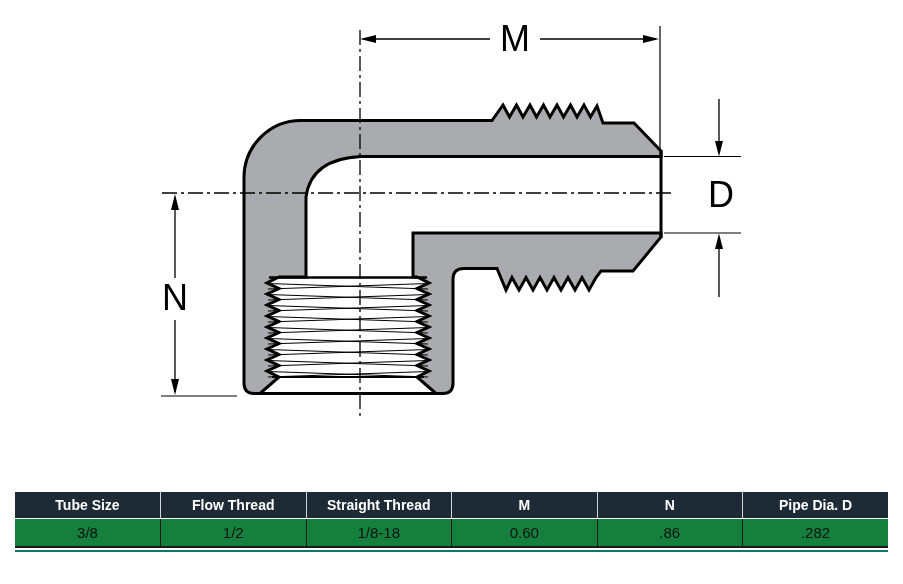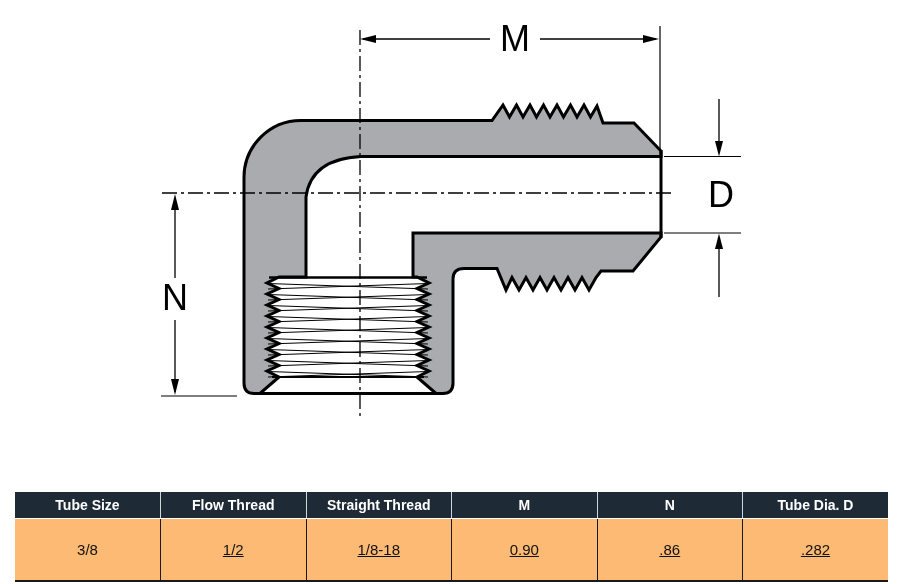--- a/index.html
+++ b/index.html
@@ -14,25 +14,25 @@
     border-bottom:2px solid #0f766e; padding-bottom:2px;
   }
   table.spec { width:100%; border-collapse:collapse; table-layout:fixed; }
   table.spec th {
     background:#1e2a36; color:#ffffff; font-size:14px; font-weight:700;
     height:26px; text-align:center; vertical-align:middle; padding:0;
     border-bottom:1.5px solid #ffffff;
   }
   table.spec th + th { border-left:1.5px solid #cfd6dc; }
   table.spec td {
-    background:#fdba74; color:#111; font-size:15px; font-weight:400;
-    height:27px; text-align:center; vertical-align:middle; padding:17px;
+    background:#15803d; color:#111; font-size:15px; font-weight:400;
+    height:27px; text-align:center; vertical-align:middle; padding:0;
     border-bottom:2px solid #1a1a1a;
   }
-  table.spec td + td { border-left:1.5px solid #1a1a1a;text-decoration:underline; }
+  table.spec td + td { border-left:1.5px solid #1a1a1a; }
 </style>
 </head>
 <body>
 
 <div class="page">
 
   <svg class="drawing" width="903" height="480" viewBox="0 0 903 480">
 
     <path d="M301,120.5 L492,120.5 L503,105 L509.5,117 L516.5,105 L523,117 L530,105
              L536.5,117 L543.5,105 L550,117 L557,105 L563.5,117 L570.5,105 L577,117
@@ -101,29 +101,29 @@
 
   <div class="spec-table-wrap">
     <table class="spec">
       <thead>
         <tr>
           <th>Tube Size</th>
           <th>Flow Thread</th>
           <th>Straight Thread</th>
           <th>M</th>
           <th>N</th>
-          <th>Tube Dia. D</th>
+          <th>Pipe Dia. D</th>
         </tr>
       </thead>
       <tbody>
         <tr>
           <td>3/8</td>
           <td>1/2</td>
           <td>1/8-18</td>
-          <td>0.90</td>
+          <td>0.60</td>
           <td>.86</td>
           <td>.282</td>
         </tr>
       </tbody>
     </table>
   </div>
 
 </div>
 
 </body></html>

